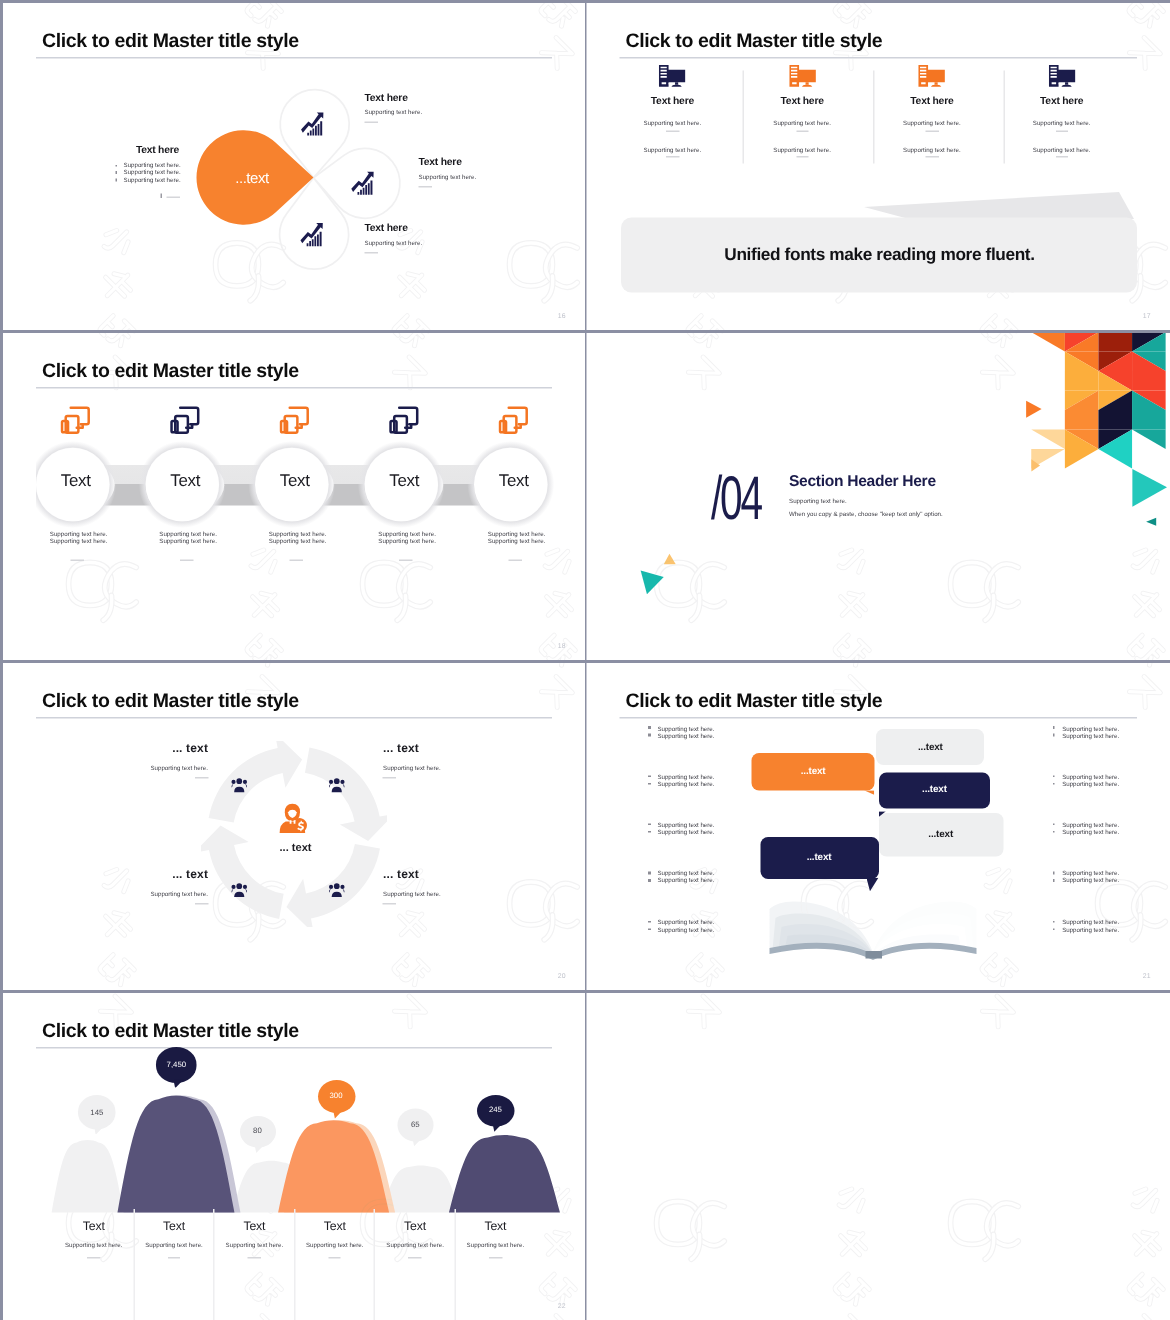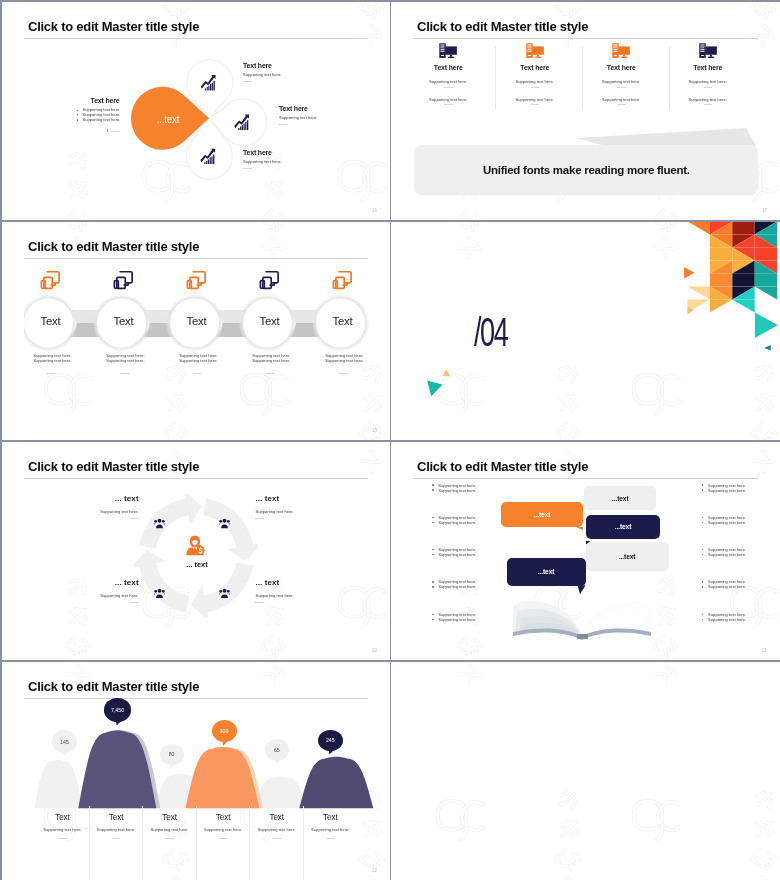--- a/index.html
+++ b/index.html
@@ -431,20 +431,25 @@
     </svg>
     <svg class="s4-acc" width="390" height="218" viewBox="0 0 390 218">
       <polygon fill="#f97a27" points="293.1,45.1 303.4,50.7 293.1,56.5"></polygon>
       <polygon fill="#fbbf6b" points="296.6,84.2 302.4,88.3 296.6,92.4"></polygon>
       <polygon fill="#23c8bb" points="363.9,90.6 387,102.9 363.9,115.9"></polygon>
       <polygon fill="#0e8f86" points="379.8,123.1 379.8,128.5 373.1,125.9"></polygon>
       <polygon fill="#fbc36f" points="55.3,147.2 51.5,154.2 59.5,154.2"></polygon>
       <polygon fill="#17b8ac" points="36.1,158.4 51.5,162.6 40.3,174.2"></polygon>
     </svg>
     <div class="s4-num">/04</div>
+    <div class="s4-txt">
+      <div class="s4-head">Section Header Here</div>
+      <div class="s4-s1 sup">Supporting text here.</div>
+      <div class="s4-s2 sup">When you copy &amp; paste, choose "keep text only" option.</div>
+    </div>
   </div>
 
   <div class="slide">
     <div class="s-title">Click to edit Master title style</div>
     <div class="s-rule"></div>
     <svg class="s5-ring" width="124" height="124" viewBox="132 52 124 124">
       <g fill="#f0f0f1">
         <path d="M201.3 73.1L204.3 56.4A58.0 58.0 0 0 1 251.1 102.4L261.0 100.5L243.4 118.7L224.6 107.6L234.4 105.7A41.0 41.0 0 0 0 201.3 73.1Z"></path>
         <path d="M234.6 120.6L251.3 123.6A58.0 58.0 0 0 1 205.3 170.4L207.2 180.3L189.0 162.7L200.1 143.9L202.0 153.7A41.0 41.0 0 0 0 234.6 120.6Z"></path>
         <path d="M187.1 153.9L184.1 170.6A58.0 58.0 0 0 1 137.3 124.6L127.4 126.5L145.0 108.3L163.8 119.4L154.0 121.3A41.0 41.0 0 0 0 187.1 153.9Z"></path>

